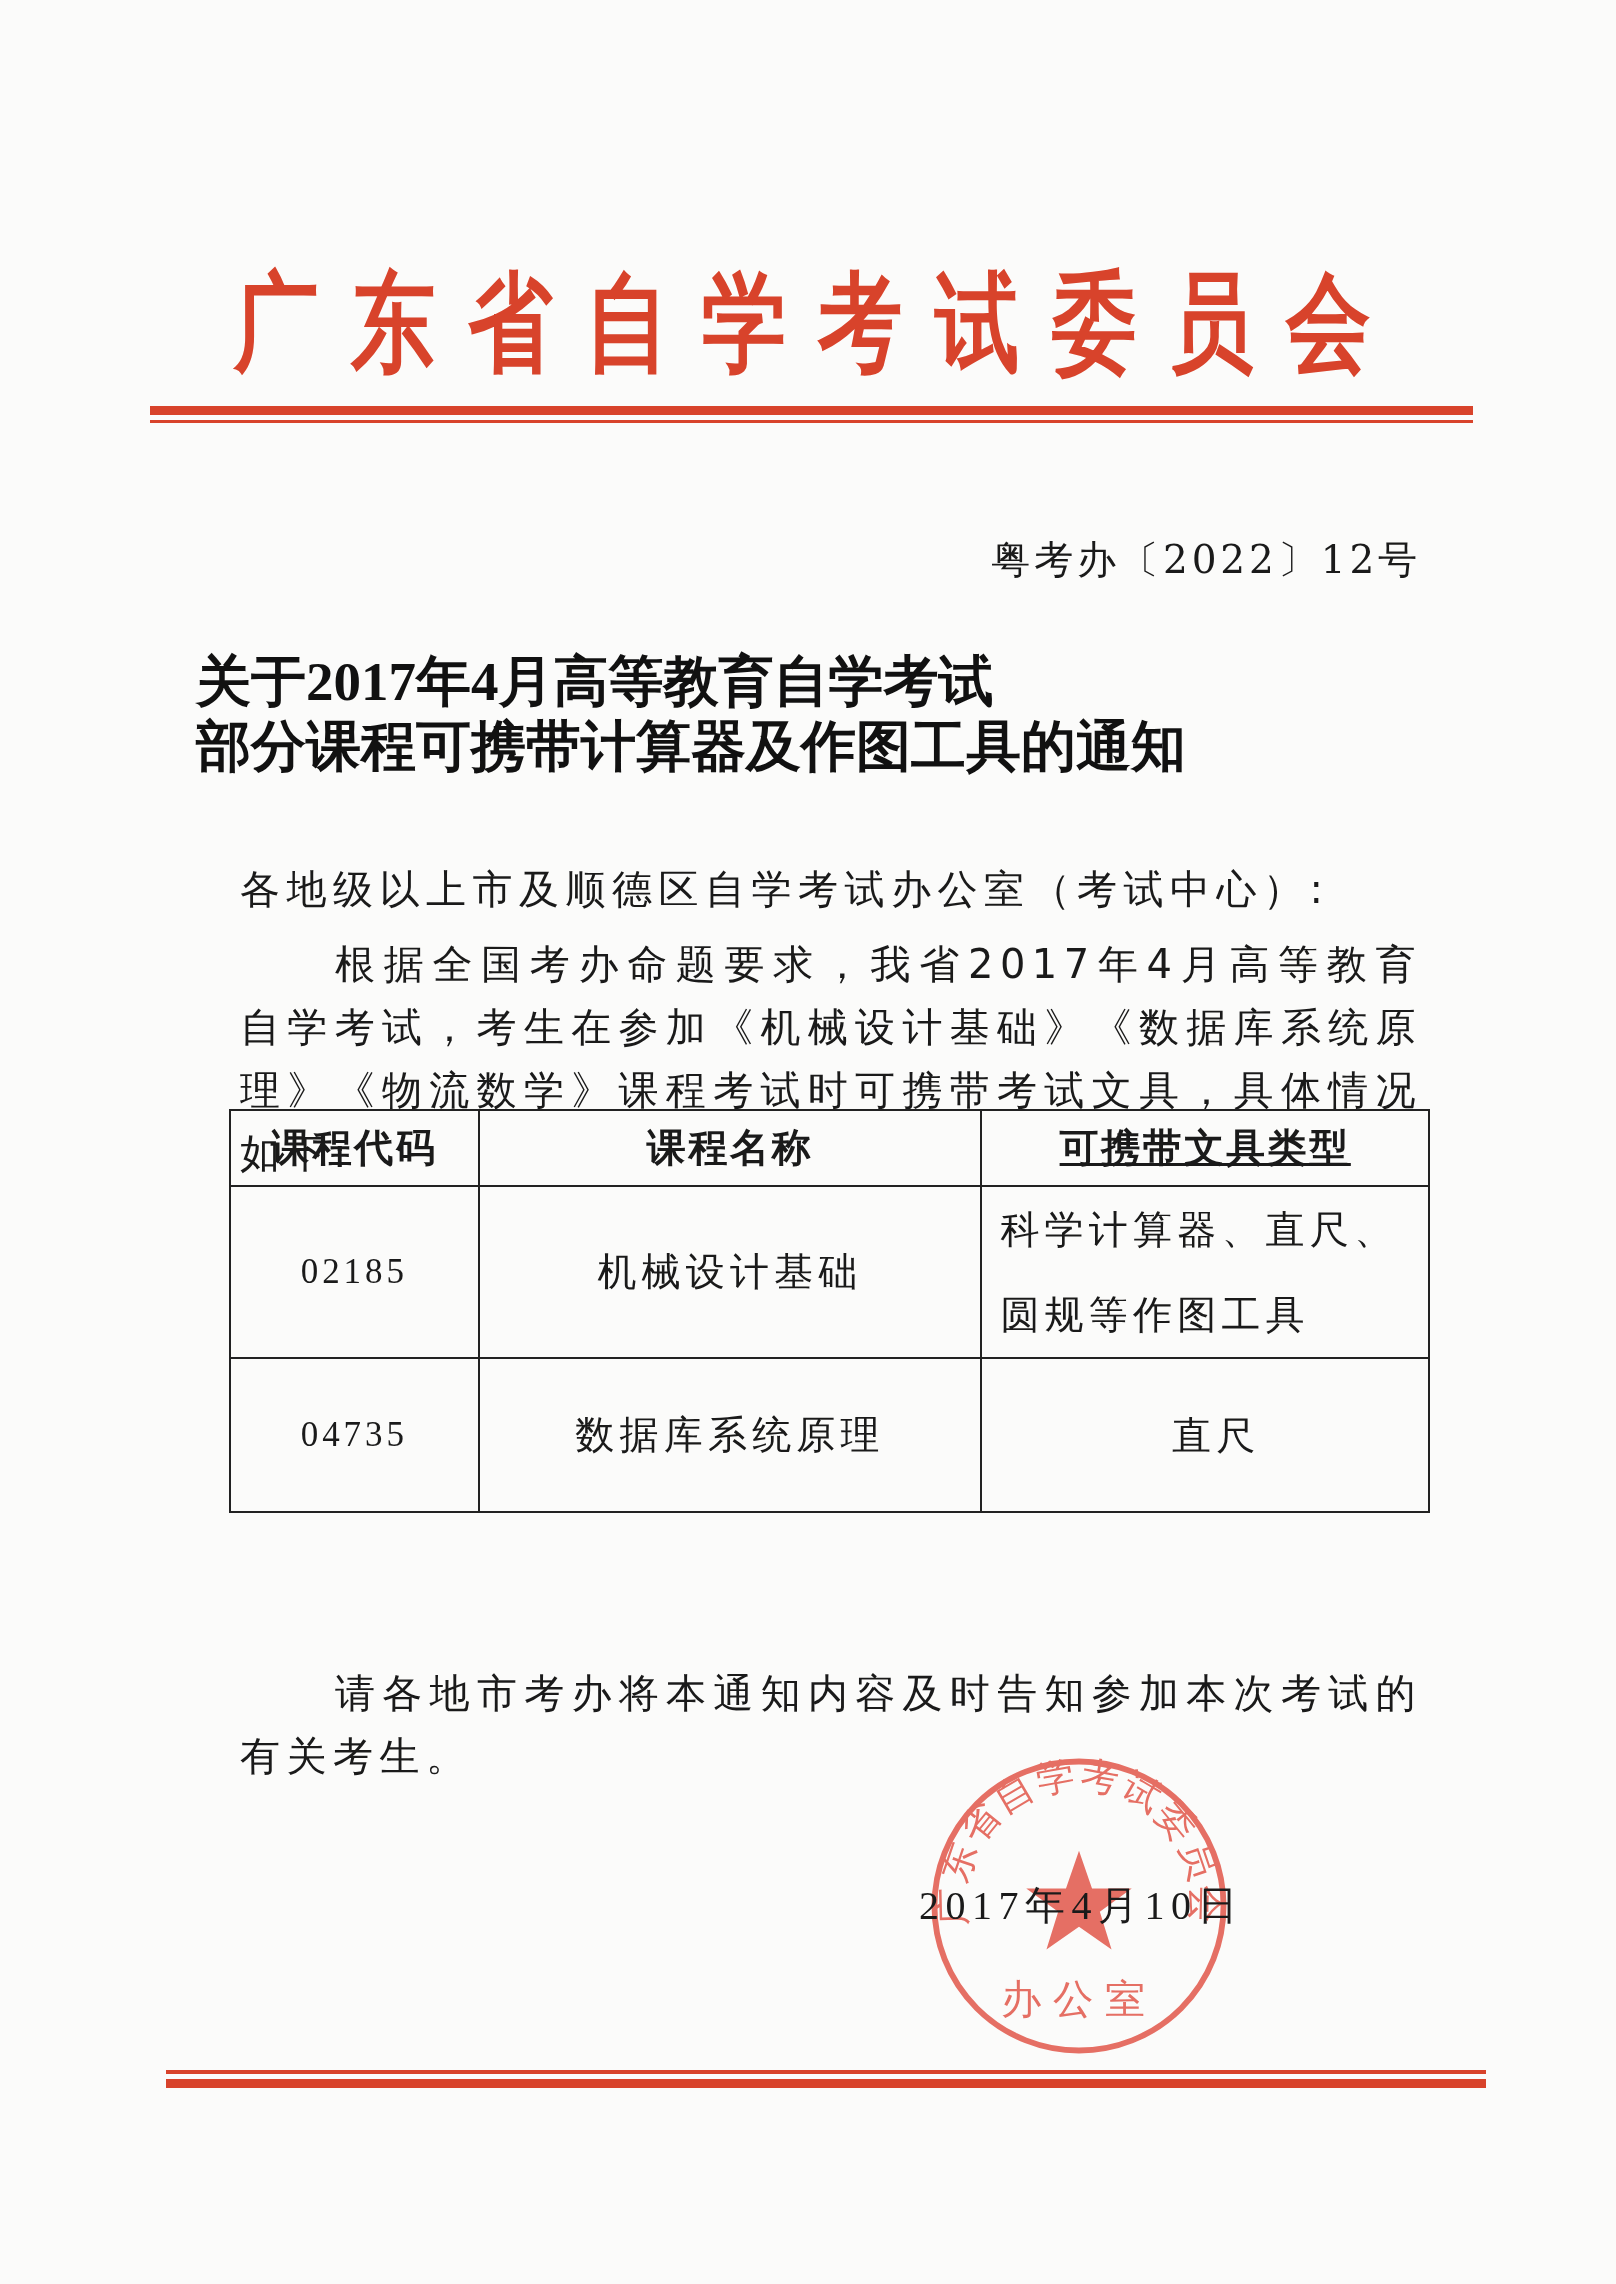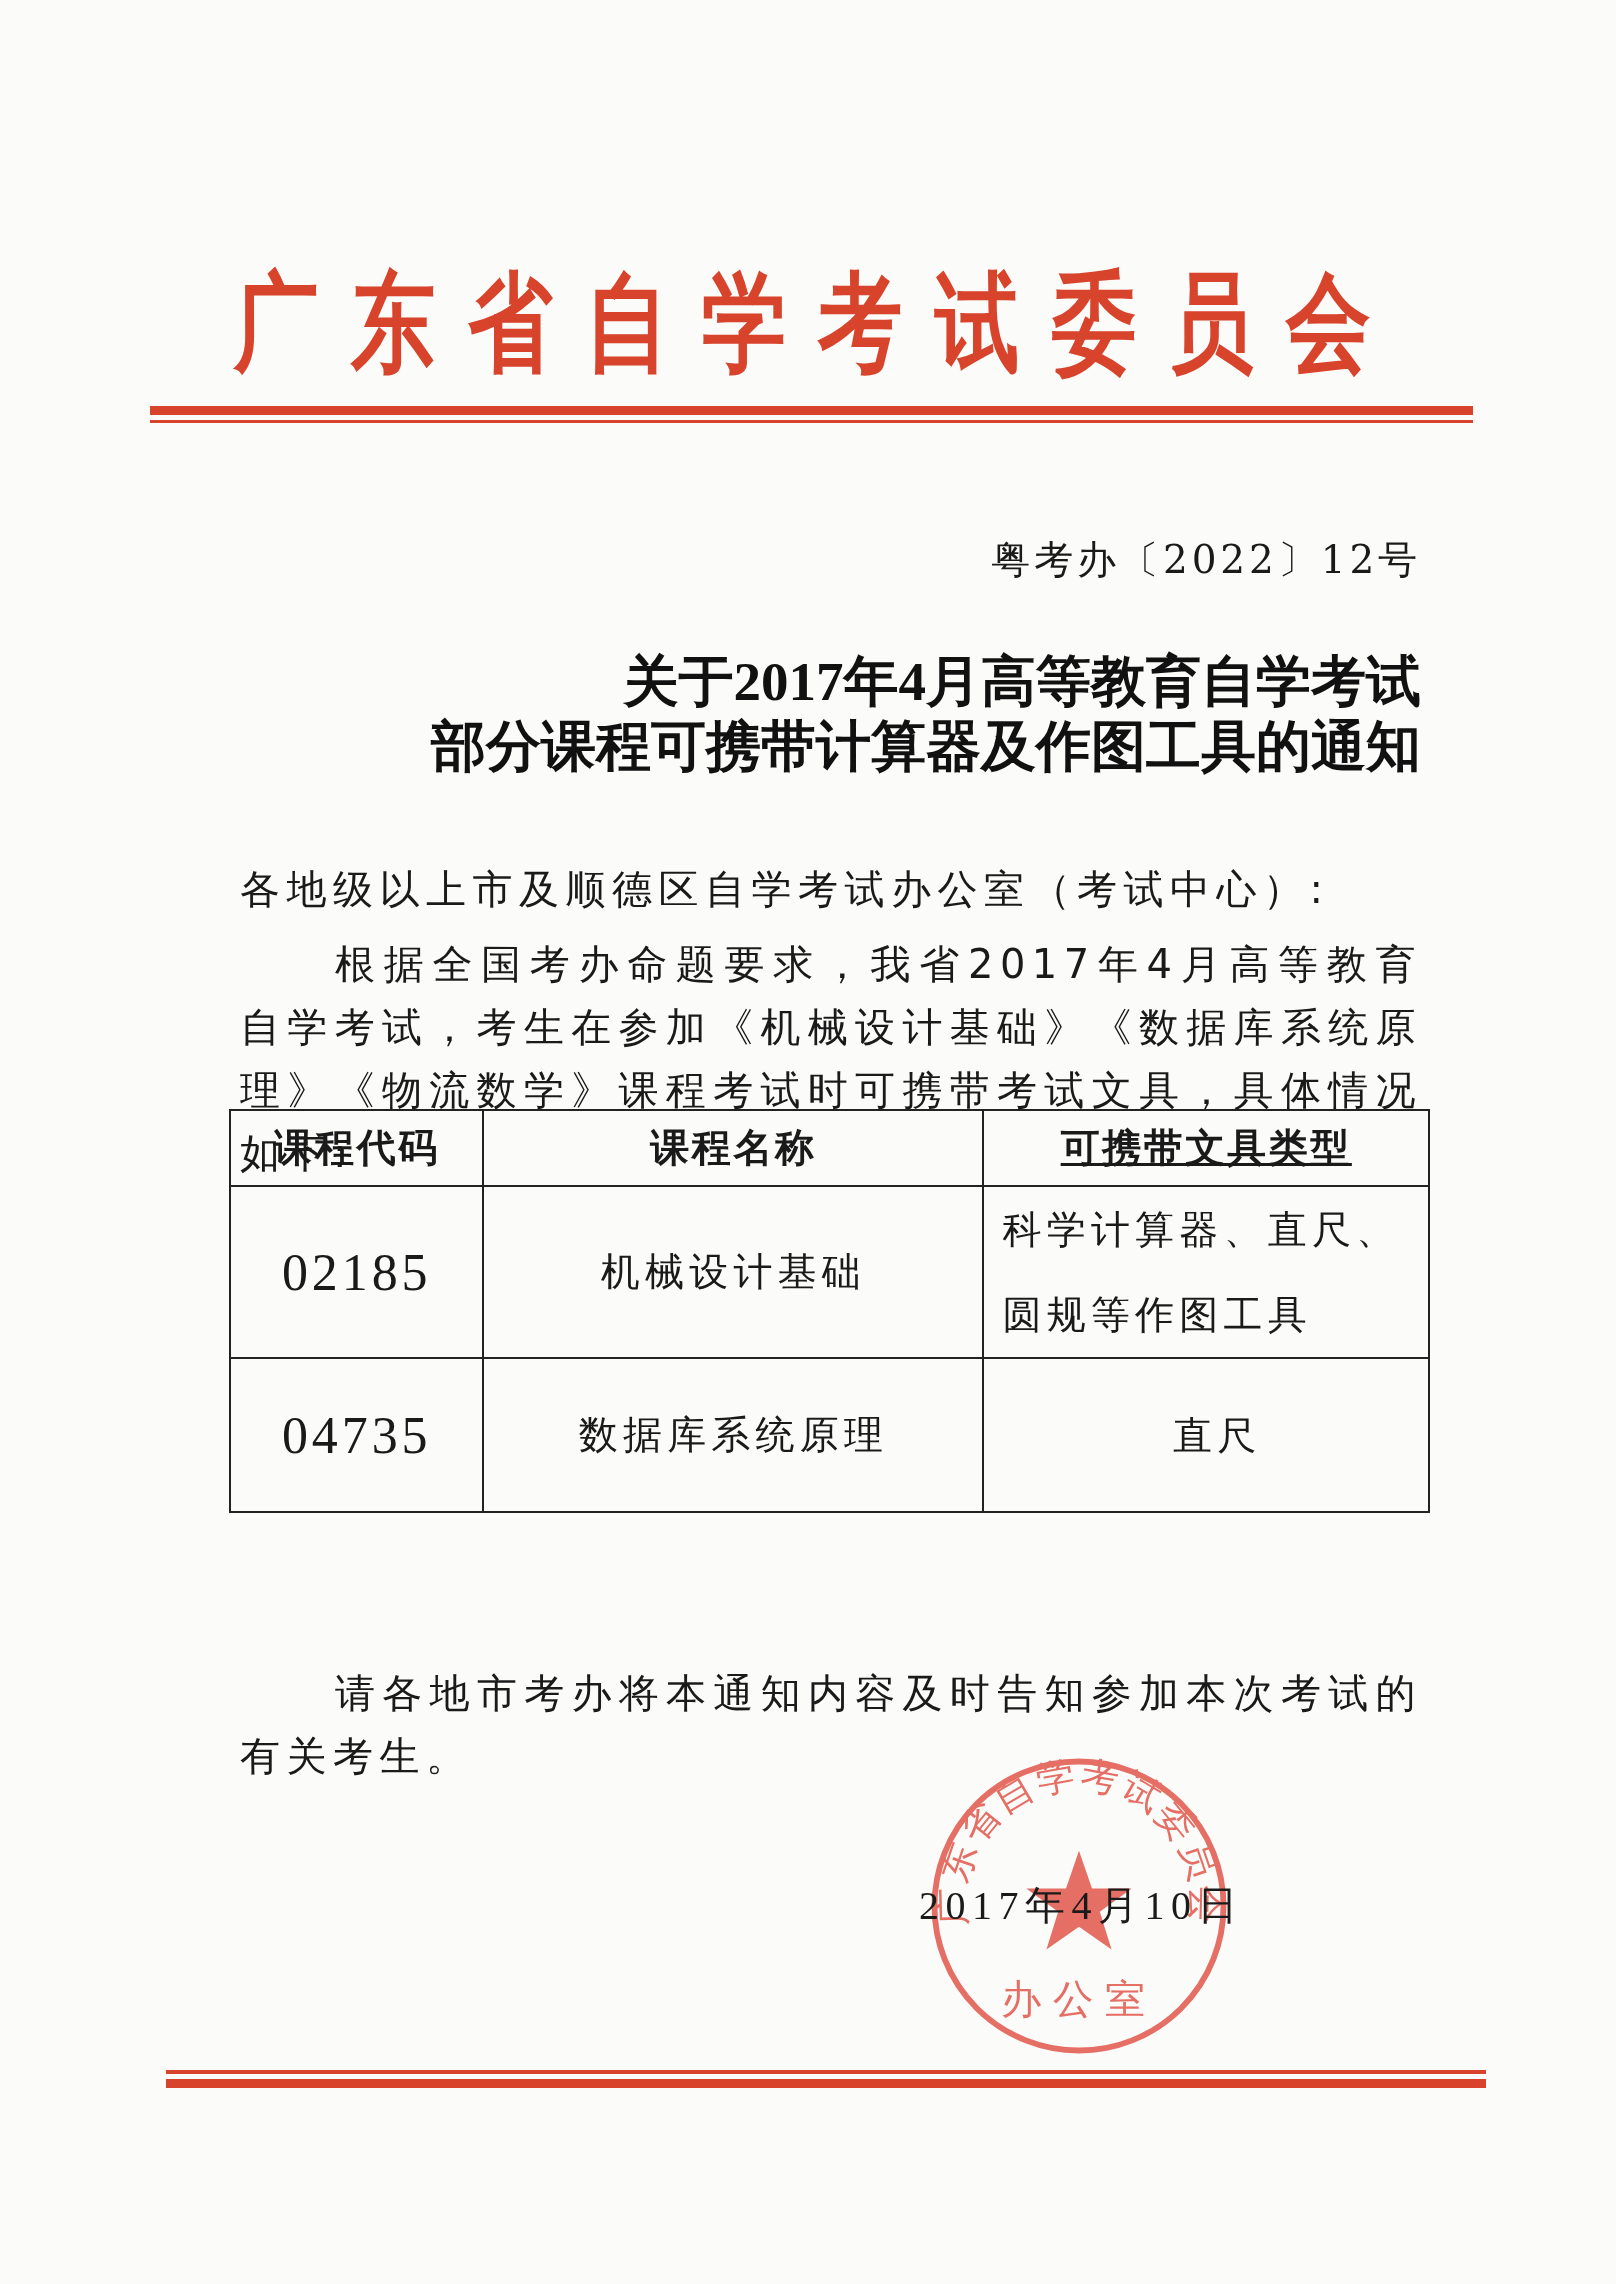--- a/index.html
+++ b/index.html
@@ -19,42 +19,42 @@
     font-family: "DejaVu Serif", "Liberation Serif", serif;
     font-size: 108px; line-height: 130px; font-weight: bold;
     display: inline-block; transform: scaleX(0.78); transform-origin: center;
   }
   .rule { left: 150px; width: 1323px; background: #d8432b; }
   .doc-number {
     right: 196px; top: 533px; font-size: 39px; letter-spacing: 3.9px;
     font-family: "DejaVu Serif", "Liberation Serif", serif;
   }
   .title {
-    left: 196px; width: 1225px; text-align: right; font-weight: bold;
+    left: 196px; width: 1225px; text-align: left; font-weight: bold;
     font-family: "Liberation Serif", "DejaVu Serif", serif;
     font-size: 55px; line-height: 65px; color: #111;
   }
   .body-text {
     left: 228px; width: 1206px; font-size: 40px; line-height: 63px;
     font-family: "DejaVu Sans", "Liberation Sans", sans-serif;
     letter-spacing: 6.5px; color: #1a1a1a;
   }
   .body-text p { margin: 12px; text-align: justify; text-align-last: left; }
   .indent { text-indent: 95px; }
   table.exam {
     left: 229px; top: 1095px; width: 1201px; border-collapse: collapse;
     font-family: "DejaVu Sans", "Liberation Sans", sans-serif; font-size: 39px; margin-top: 14px;
   }
   table.exam td, table.exam th {
     border: 2px solid #222; text-align: center; vertical-align: middle;
     padding: 0 18px; letter-spacing: 5.2px;
   }
   table.exam th { height: 74px; font-weight: bold; letter-spacing: 2.6px; }
   table.exam td { height: 152px; }
-  table.exam td.code { font-family: "Liberation Serif", "DejaVu Serif", serif; font-size: 52px; letter-spacing: 3.9px; }
+  table.exam td.code { font-family: "Liberation Serif", "DejaVu Serif", serif; font-size: 35px; letter-spacing: 3.9px; }
   table.exam td.tools { text-align: left; line-height: 85px; }
   table.exam td.tools.center { text-align: center; padding-left: 40px; }
   .col1 { width: 225px; } .col2 { width: 523px; } .col3 { width: 454px; text-decoration: underline; }
   .signature {
     left: 795px; top: 1871px; width: 587px; font-size: 40px; line-height: 69px;
     font-family: "DejaVu Sans", "Liberation Sans", sans-serif; letter-spacing: 5.2px;
   }
   .sig-date { font-family: "Liberation Serif", "DejaVu Serif", serif; padding-left: 124px; letter-spacing: 6.5px; }
   .seal { left: 926px; top: 1753px; width: 306px; height: 306px; opacity: 0.78; }
 </style>

